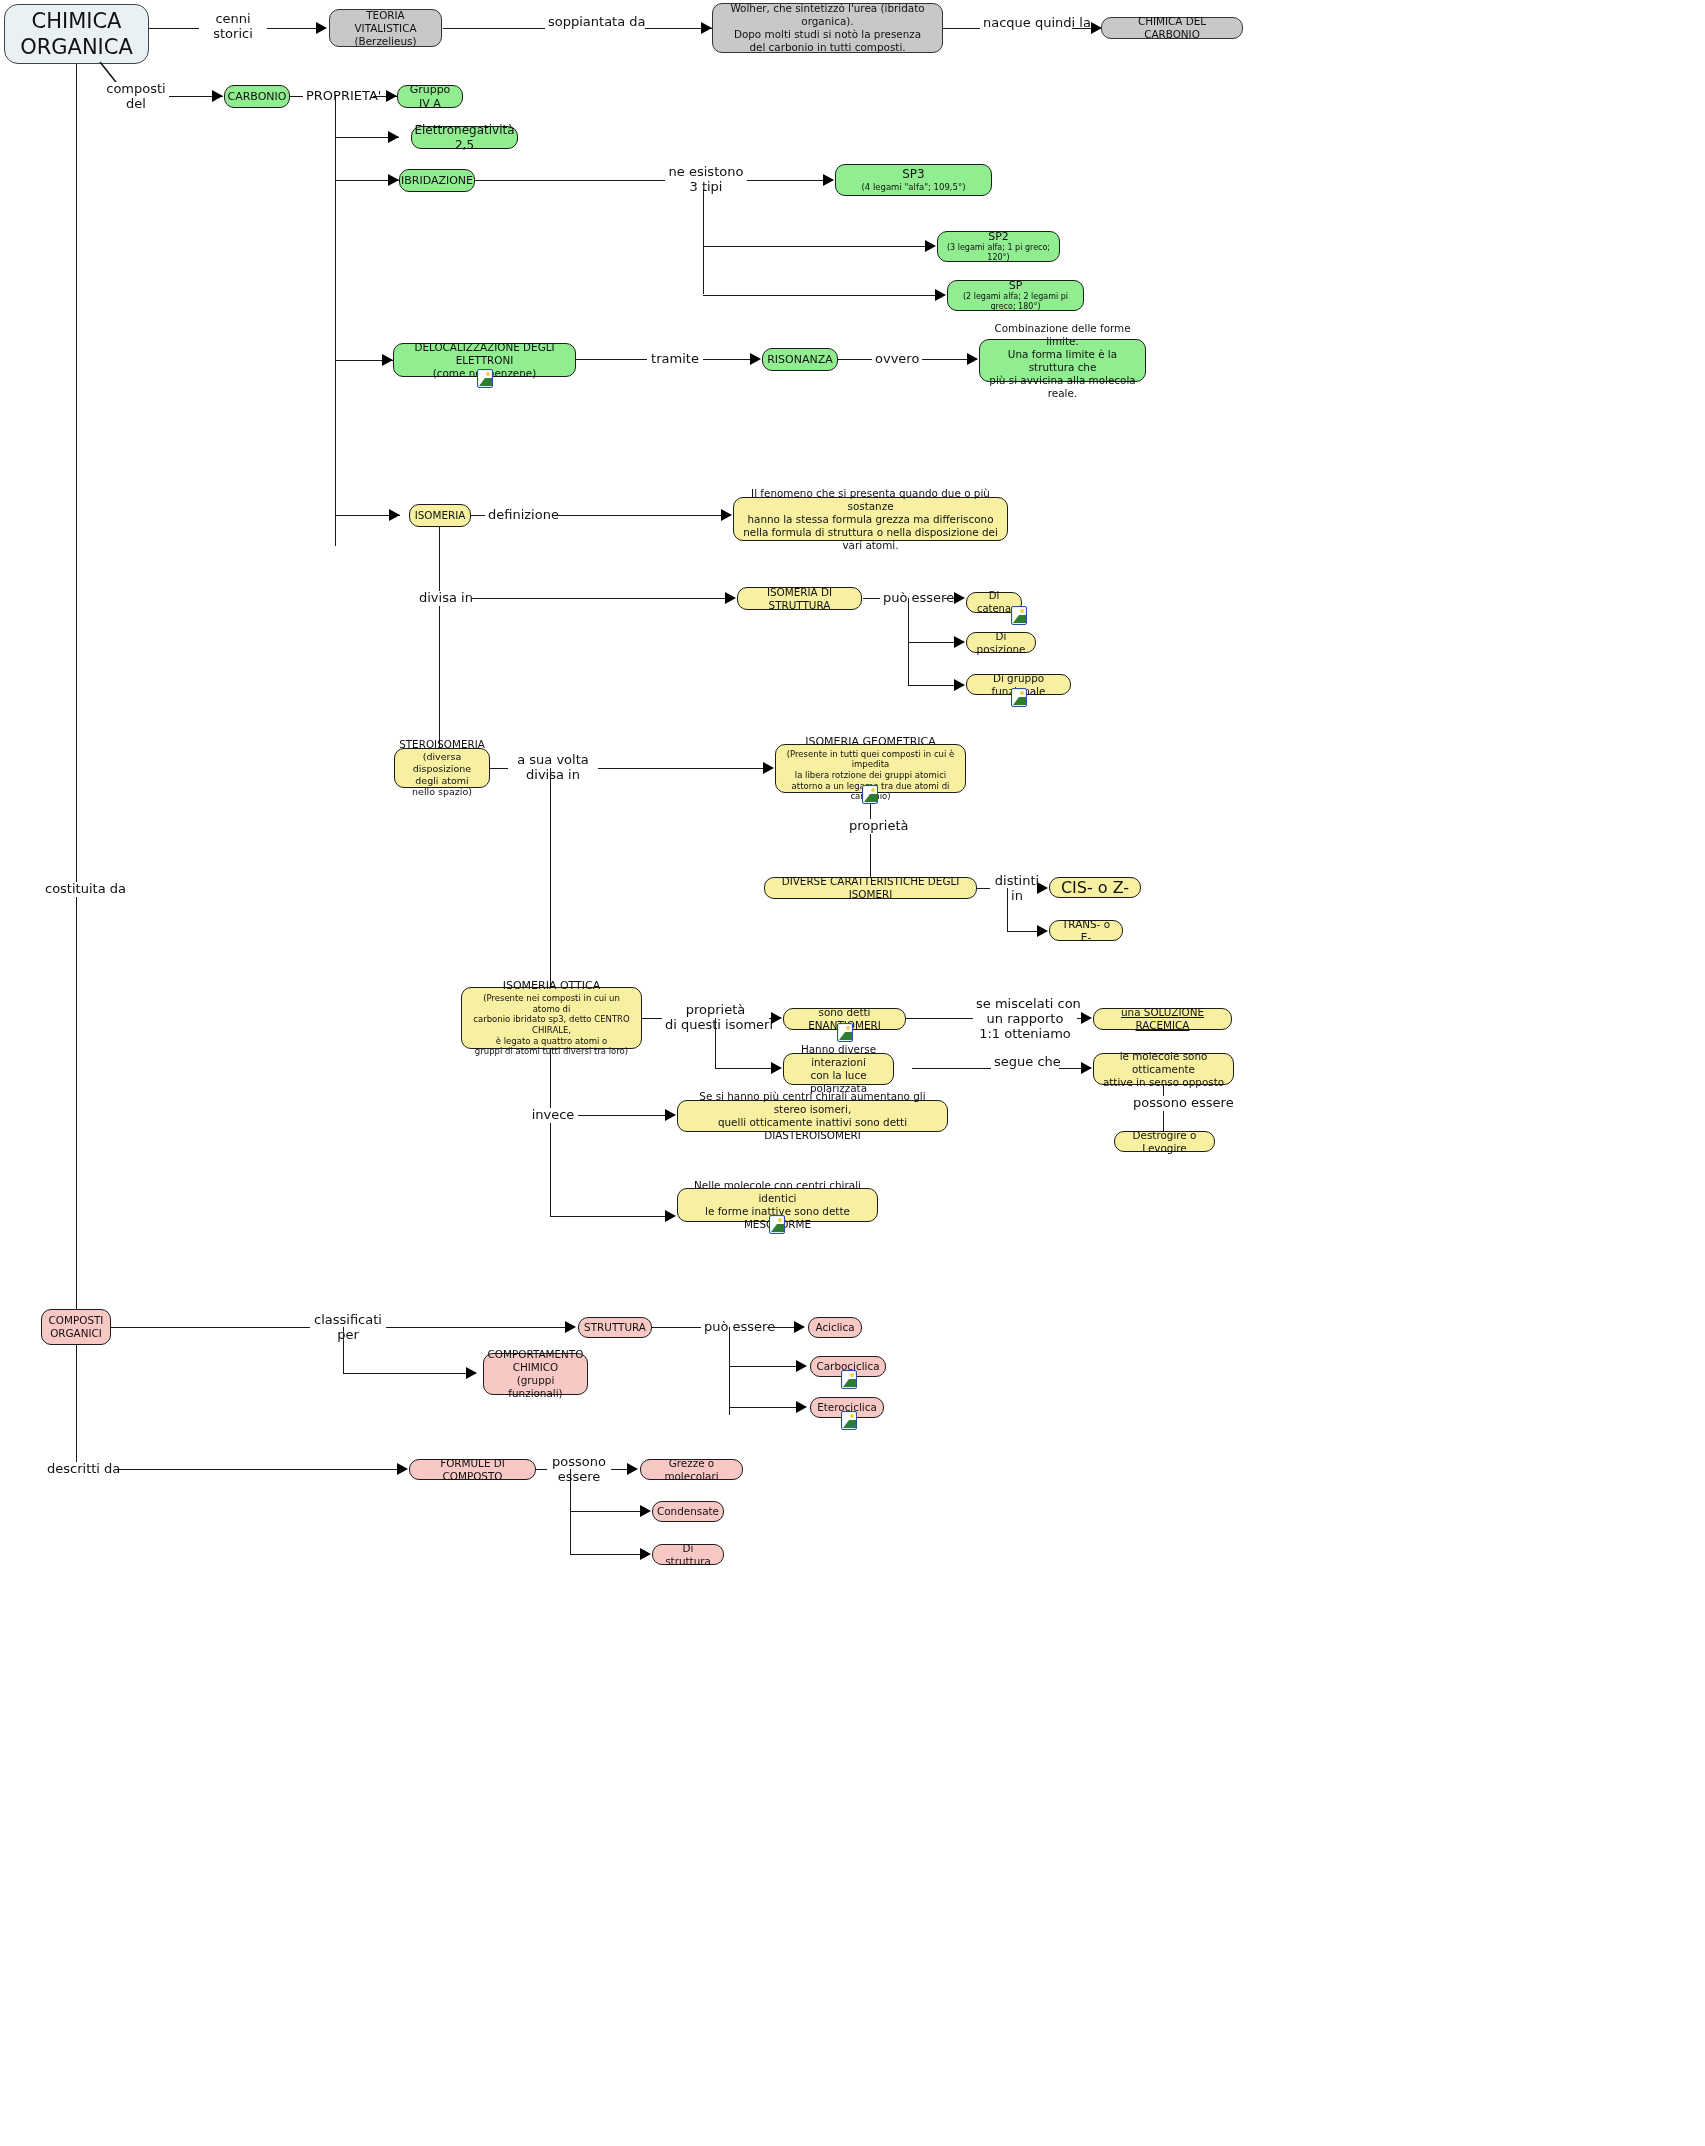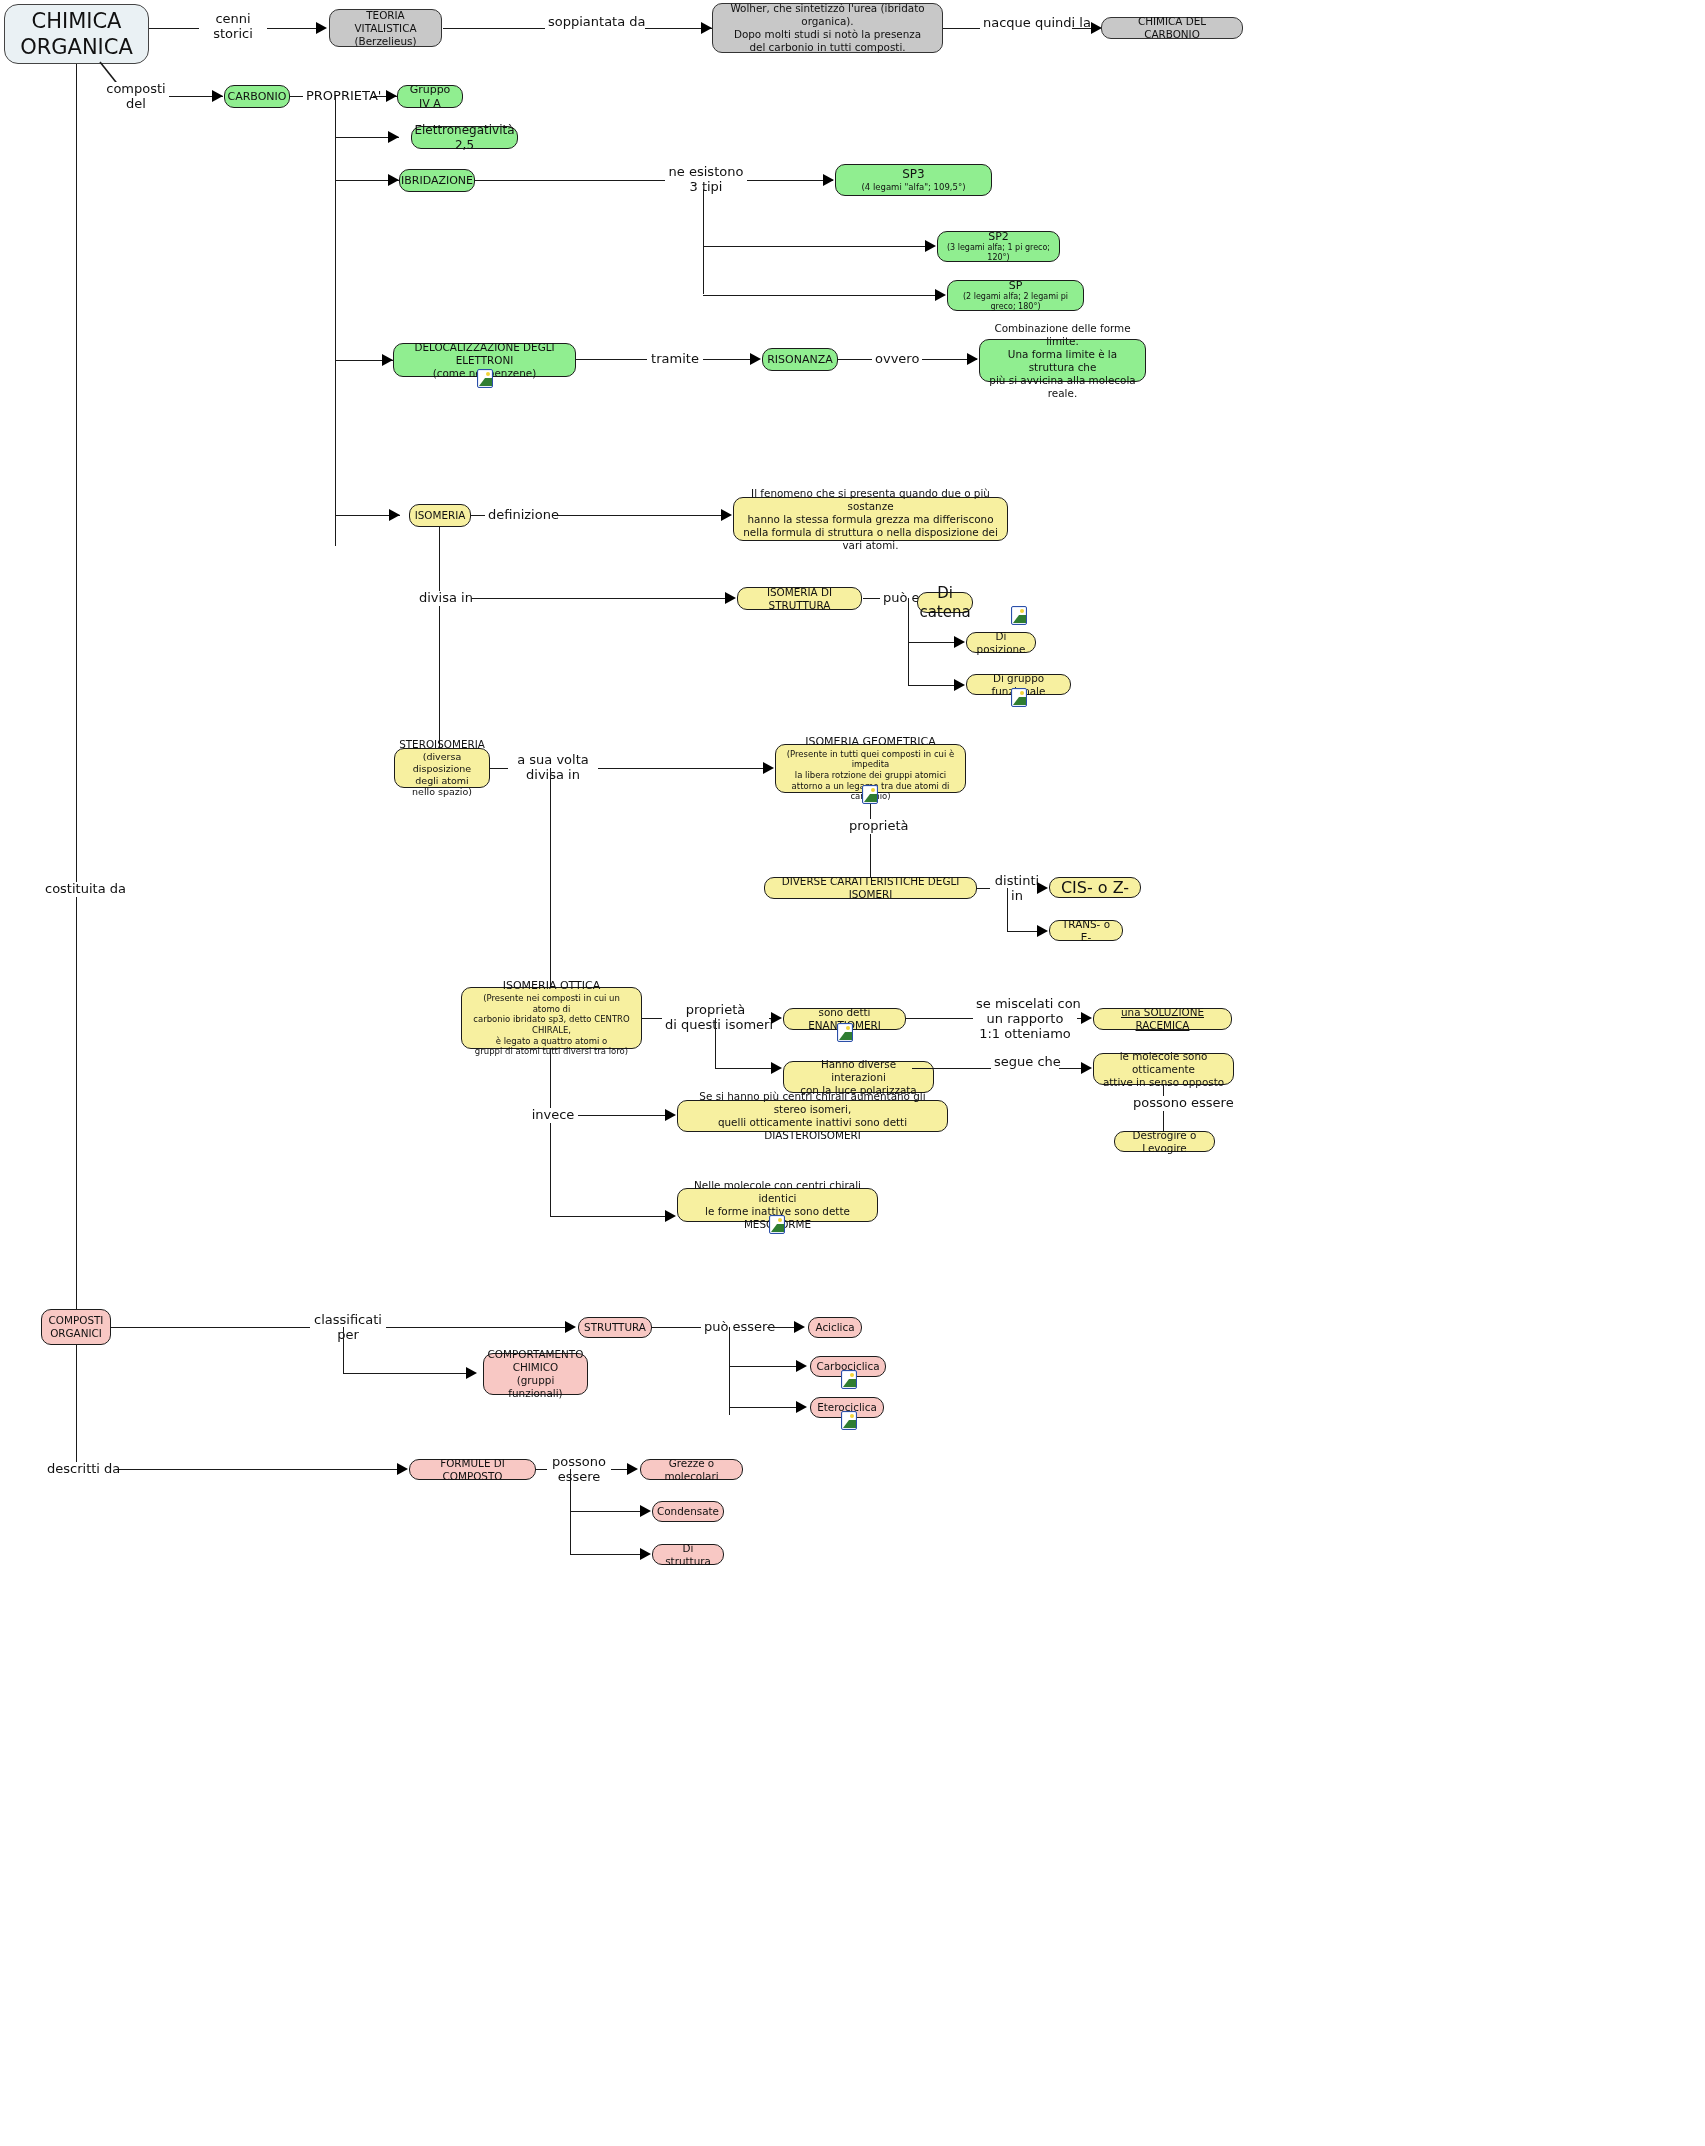--- a/index.html
+++ b/index.html
@@ -181,21 +181,21 @@
   <div class="hline" style="left:439px;top:598px;width:294px;"></div>
   <div class="lbl" style="left:416px;top:591px;width:50px;">divisa in</div>
   <div class="arrow" style="left:725px;top:592px;"></div>
   <div class="node yellow" style="left:737px;top:587px;width:125px;height:23px;font-size:10.4px;">
     <span class="ttl">ISOMERIA DI STRUTTURA</span>
   </div>
 
   <div class="hline" style="left:863px;top:598px;width:100px;"></div>
   <div class="lbl" style="left:880px;top:591px;width:58px;">può essere</div>
   <div class="arrow" style="left:954px;top:592px;"></div>
-  <div class="node yellow" style="left:917px;top:592px;width:56px;height:21px;font-size:15px;">
+  <div class="node yellow" style="left:966px;top:592px;width:56px;height:21px;font-size:10px;">
     <span class="ttl">Di catena</span>
   </div>
   <div class="picicon" style="left:1011px;top:606px;">
     <span class="sky"></span>
     <span class="sun"></span>
     <span class="mtn"></span>
   </div>
 
   <div class="vline" style="left:908px;top:598px;height:87px;"></div>
   <div class="hline" style="left:908px;top:642px;width:54px;"></div>
@@ -287,21 +287,21 @@
 un rapporto
 1:1 otteniamo</div>
   <div class="arrow" style="left:1081px;top:1012px;"></div>
   <div class="node yellow" style="left:1093px;top:1008px;width:139px;height:22px;font-size:10.4px;text-decoration:underline;">
     <span class="ttl">una SOLUZIONE RACEMICA</span>
   </div>
 
   <div class="vline" style="left:715px;top:1018px;height:50px;"></div>
   <div class="hline" style="left:715px;top:1068px;width:62px;"></div>
   <div class="arrow" style="left:771px;top:1062px;"></div>
-  <div class="node yellow" style="left:783px;top:1053px;width:151px;height:32px;font-size:10.4px;margin-top:8px;">
+  <div class="node yellow" style="left:783px;top:1053px;width:111px;height:32px;font-size:10.4px;">
     <span>Hanno diverse interazioni</span>
     <span>con la luce polarizzata</span>
   </div>
 
   <div class="hline" style="left:912px;top:1068px;width:175px;"></div>
   <div class="lbl" style="left:991px;top:1055px;width:62px;">segue che</div>
   <div class="arrow" style="left:1081px;top:1062px;"></div>
   <div class="node yellow" style="left:1093px;top:1053px;width:141px;height:32px;font-size:10.4px;">
     <span>le molecole sono otticamente</span>
     <span>attive in senso opposto</span>

